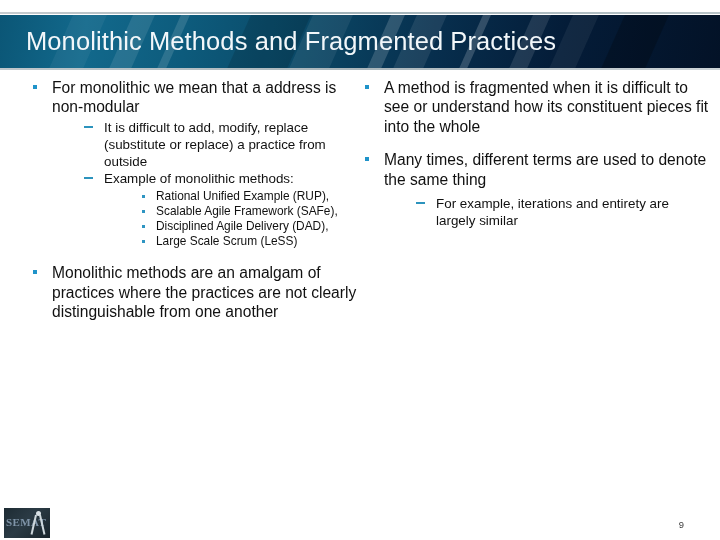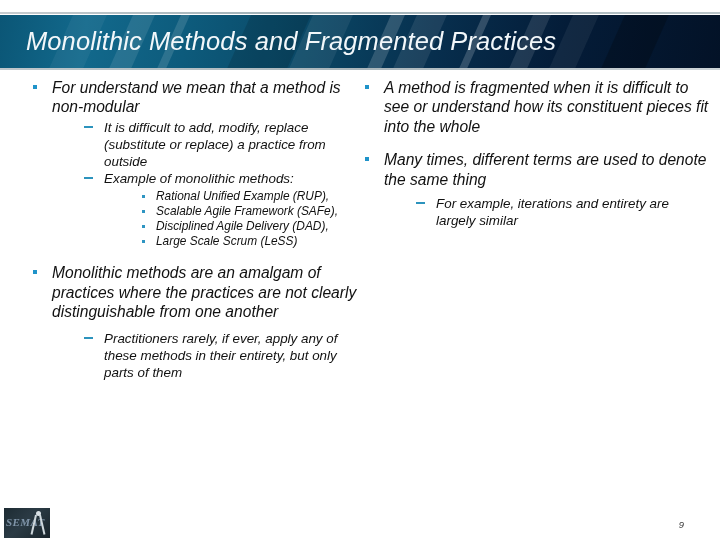--- a/index.html
+++ b/index.html
@@ -14,21 +14,20 @@
     overflow: hidden;
     position: relative;
   }
 
   
   #slide {
     position: relative;
     width: 696px;
     height: 540px;
     background: #ffffff;
-    font-style: italic;
   }
 
   #title-rule {
     position: absolute;
     left: 0;
     top: 12px;
     width: 720px;
     height: 2px;
     background: linear-gradient(to right, #c8cdd0, #9fb0b6 40%, #b9c4c8);
   }
@@ -242,21 +241,21 @@
 
   <div id="banner-underline"></div>
 
   <div id="body-area">
 
     <div class="column" id="col-left">
       <ul class="lvl">
 
         <li class="b1">
           <span class="marker"></span>
-          <span class="txt">For understand we mean that a method is non-modular</span>
+          <span class="txt">For monolithic we mean that a address is non-modular</span>
           <ul class="lvl sub2">
 
             <li class="b2">
               <span class="marker"></span>
               <span class="txt">It is difficult to add, modify, replace (substitute or replace) a practice from outside</span>
             </li>
 
             <li class="b2">
               <span class="marker"></span>
               <span class="txt">Example of monolithic methods:</span>
@@ -279,26 +278,20 @@
                 </li>
               </ul>
             </li>
 
           </ul>
         </li>
 
         <li class="b1" style="margin-top:14px;">
           <span class="marker"></span>
           <span class="txt">Monolithic methods are an amalgam of practices where the practices are not clearly distinguishable from one another</span>
-          <ul class="lvl sub2" style="margin-top:8px;">
-            <li class="b2">
-              <span class="marker"></span>
-              <span class="txt">Practitioners rarely, if ever, apply any of these methods in their entirety, but only parts of them</span>
-            </li>
-          </ul>
         </li>
 
       </ul>
     </div>
 
     <div class="column" id="col-right">
       <ul class="lvl">
 
         <li class="b1">
           <span class="marker"></span>

